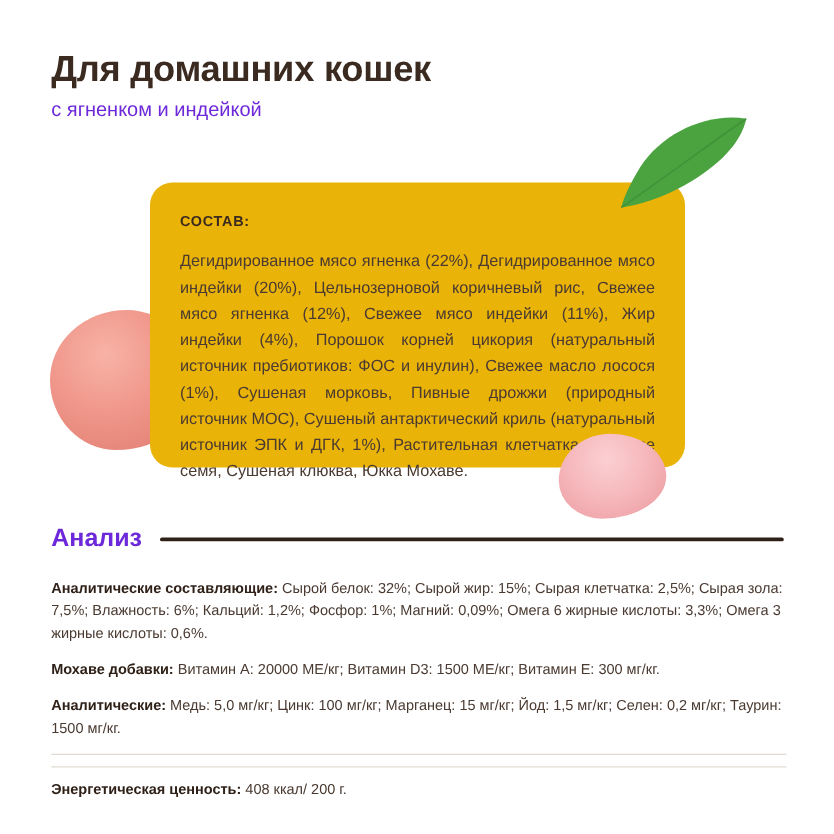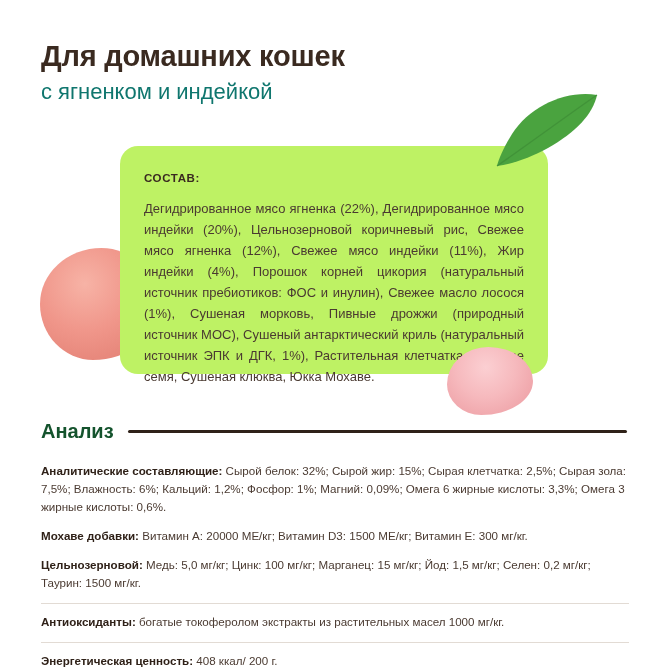--- a/index.html
+++ b/index.html
@@ -65,35 +65,35 @@
   }
   .title {
     font-size: 29px;
     font-weight: bold;
     letter-spacing: -0.2px;
     color: #3a2a20;
     margin: 0;
     line-height: 1.15;
   }
   .subtitle {
-    font-size: 22px;
+    font-size: 16px;
     font-weight: normal;
-    color: #0f766e;
+    color: #6d28d9;
     margin: 6px 0 0 0;
     line-height: 1.2;
   }
 
   
   .card {
     position: absolute;
     left: 120px;
     top: 146px;
     width: 428px;
     height: 228px;
-    background: #bef264;
+    background: #eab308;
     border-radius: 18px;
     box-sizing: border-box;
     padding: 26px 24px 20px 24px;
     z-index: 2;
   }
   .card-heading {
     font-size: 11.5px;
     font-weight: bold;
     letter-spacing: 0.6px;
     color: #3a2a20;
@@ -114,21 +114,21 @@
     top: 420px;
     width: 586px;
     display: flex;
     align-items: center;
     gap: 14px;
     z-index: 4;
   }
   .analysis-title {
     font-size: 20px;
     font-weight: bold;
-    color: #14532d;
+    color: #6d28d9;
     white-space: nowrap;
     text-align: center;
   }
   .rule {
     flex: 1;
     height: 3px;
     background: #2f2118;
     border-radius: 2px;
   }
 
@@ -190,28 +190,25 @@
 
     <p class="para">
       <span class="lbl">Аналитические составляющие:</span><span> Сырой белок: 32%; Сырой жир: 15%; Сырая клетчатка: 2,5%; Сырая зола: 7,5%; Влажность: 6%; Кальций: 1,2%; Фосфор: 1%; Магний: 0,09%; Омега 6 жирные кислоты: 3,3%; Омега 3 жирные кислоты: 0,6%.</span>
     </p>
 
     <p class="para">
       <span class="lbl">Мохаве добавки:</span><span> Витамин А: 20000 МЕ/кг; Витамин D3: 1500 МЕ/кг; Витамин Е: 300 мг/кг.</span>
     </p>
 
     <p class="para">
-      <span class="lbl">Цельнозерновой:</span><span> Медь: 5,0 мг/кг; Цинк: 100 мг/кг; Марганец: 15 мг/кг; Йод: 1,5 мг/кг; Селен: 0,2 мг/кг; Таурин: 1500 мг/кг.</span>
+      <span class="lbl">Аналитические:</span><span> Медь: 5,0 мг/кг; Цинк: 100 мг/кг; Марганец: 15 мг/кг; Йод: 1,5 мг/кг; Селен: 0,2 мг/кг; Таурин: 1500 мг/кг.</span>
     </p>
 
     <div class="sep"></div>
 
-    <p class="para">
-      <span class="lbl">Антиоксиданты:</span><span> богатые токоферолом экстракты из растительных масел 1000 мг/кг.</span>
-    </p>
 
     <div class="sep"></div>
 
     <p class="para">
       <span class="lbl">Энергетическая ценность:</span><span> 408 ккал/ 200 г.</span>
     </p>
 
   </div>
 
 </div>

